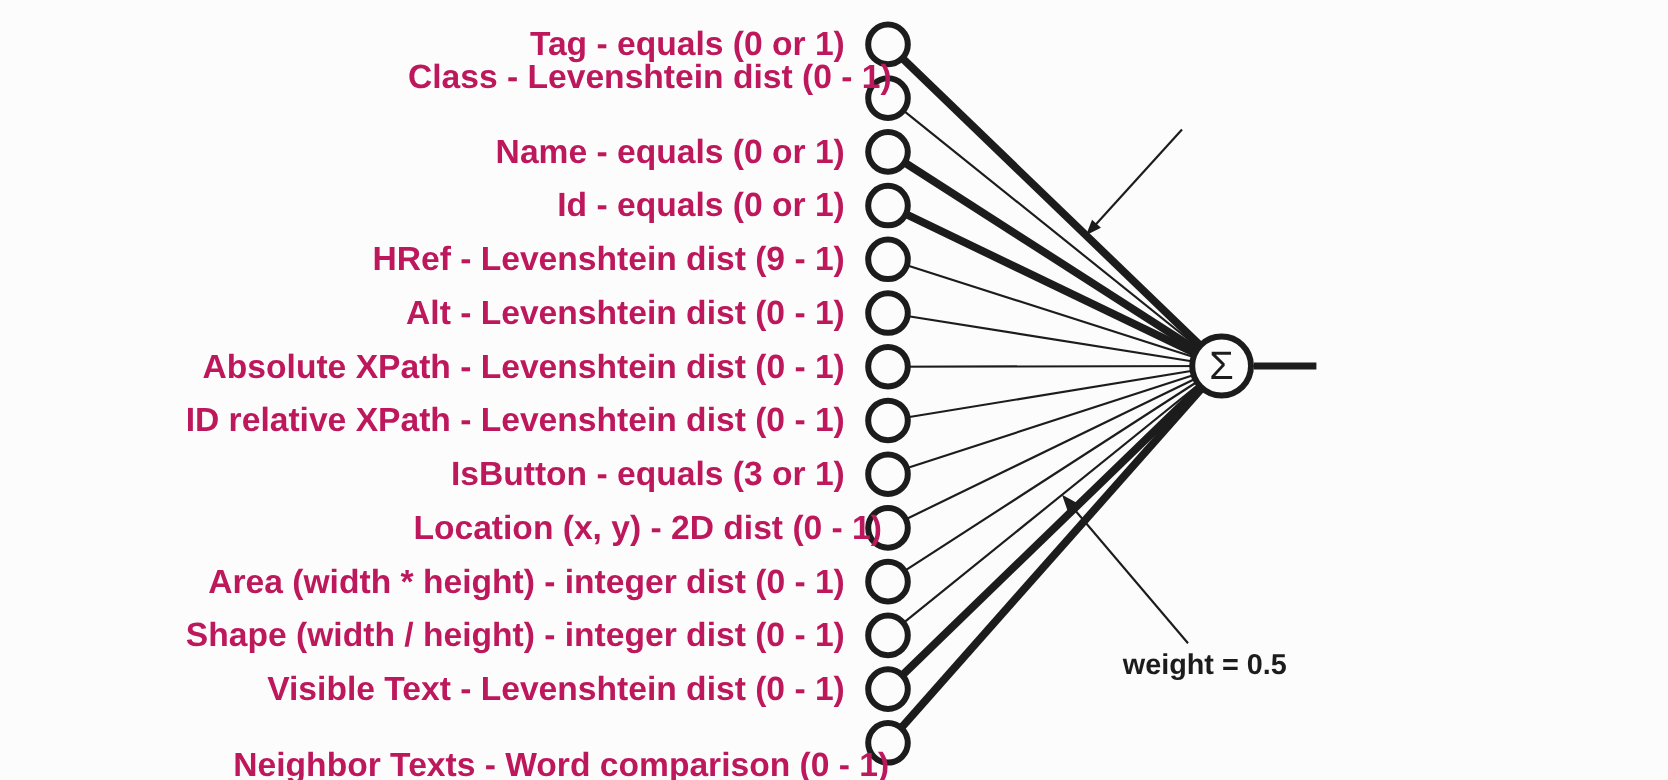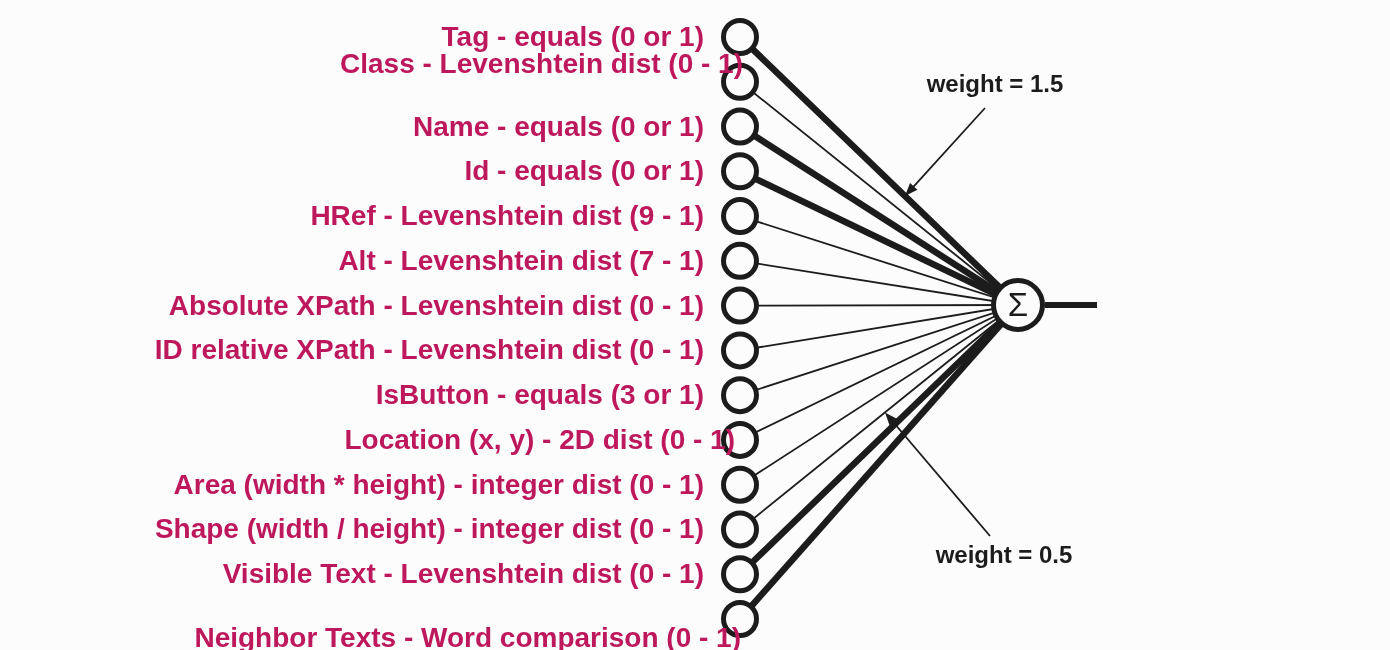--- a/index.html
+++ b/index.html
@@ -112,33 +112,32 @@
       <line x1="990" y1="536" x2="890.8266375614962" y2="419.2496454805789" stroke="#1c1c1c" stroke-width="1.8"></line>
       <polygon points="885,412.3903237410072 897.2269885552566,419.0612120528907 889.6055199557325,425.5352537878865" fill="#1c1c1c"></polygon>
     </svg>
 
   <div id="labels">
       <div class="input-label" style="top: 17px;">Tag - equals (0 or 1)</div>
       <div class="input-label" style="top: 44px; padding-left: 39px;">Class - Levenshtein dist (0 - 1)</div>
       <div class="input-label" style="top: 106.54px;">Name - equals (0 or 1)</div>
       <div class="input-label" style="top: 151.31px;">Id - equals (0 or 1)</div>
       <div class="input-label" style="top: 196.08px;">HRef - Levenshtein dist (9 - 1)</div>
-      <div class="input-label" style="top: 240.85px;">Alt - Levenshtein dist (7 - 1)</div>
+      <div class="input-label" style="top: 240.85px;">Alt - Levenshtein dist (0 - 1)</div>
       <div class="input-label" style="top: 285.62px;">Absolute XPath - Levenshtein dist (0 - 1)</div>
       <div class="input-label" style="top: 330.39px;">ID relative XPath - Levenshtein dist (0 - 1)</div>
       <div class="input-label" style="top: 375.16px;">IsButton - equals (3 or 1)</div>
       <div class="input-label" style="top: 419.93px; padding-left: 31px;">Location (x, y) - 2D dist (0 - 1)</div>
       <div class="input-label" style="top: 464.7px;">Area (width * height) - integer dist (0 - 1)</div>
       <div class="input-label" style="top: 509.47px;">Shape (width / height) - integer dist (0 - 1)</div>
       <div class="input-label" style="top: 554.24px;">Visible Text - Levenshtein dist (0 - 1)</div>
       <div class="input-label" style="top: 618px; padding-left: 37px;">Neighbor Texts - Word comparison (0 - 1)</div>
     </div>
 
   <div class="sum-node">
     <span class="sigma">Σ</span>
   </div>
 
 
-  <div class="weight-annotation" id="ann-high">weight = 1.5</div>
 
   <div class="weight-annotation" id="ann-low">weight = 0.5</div>
 
 </div>
 
 </body></html>

